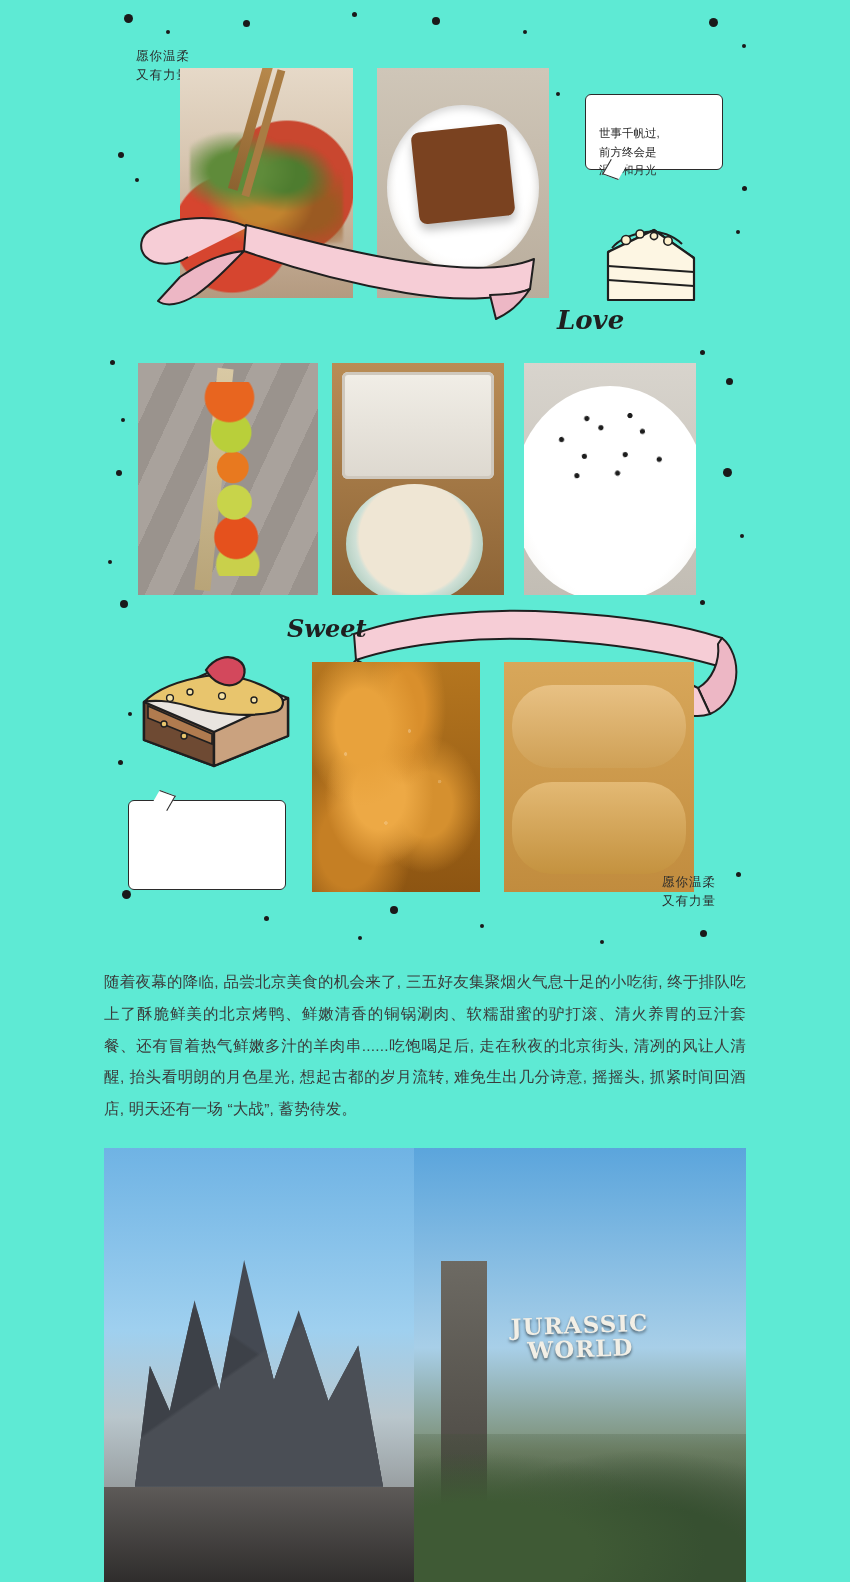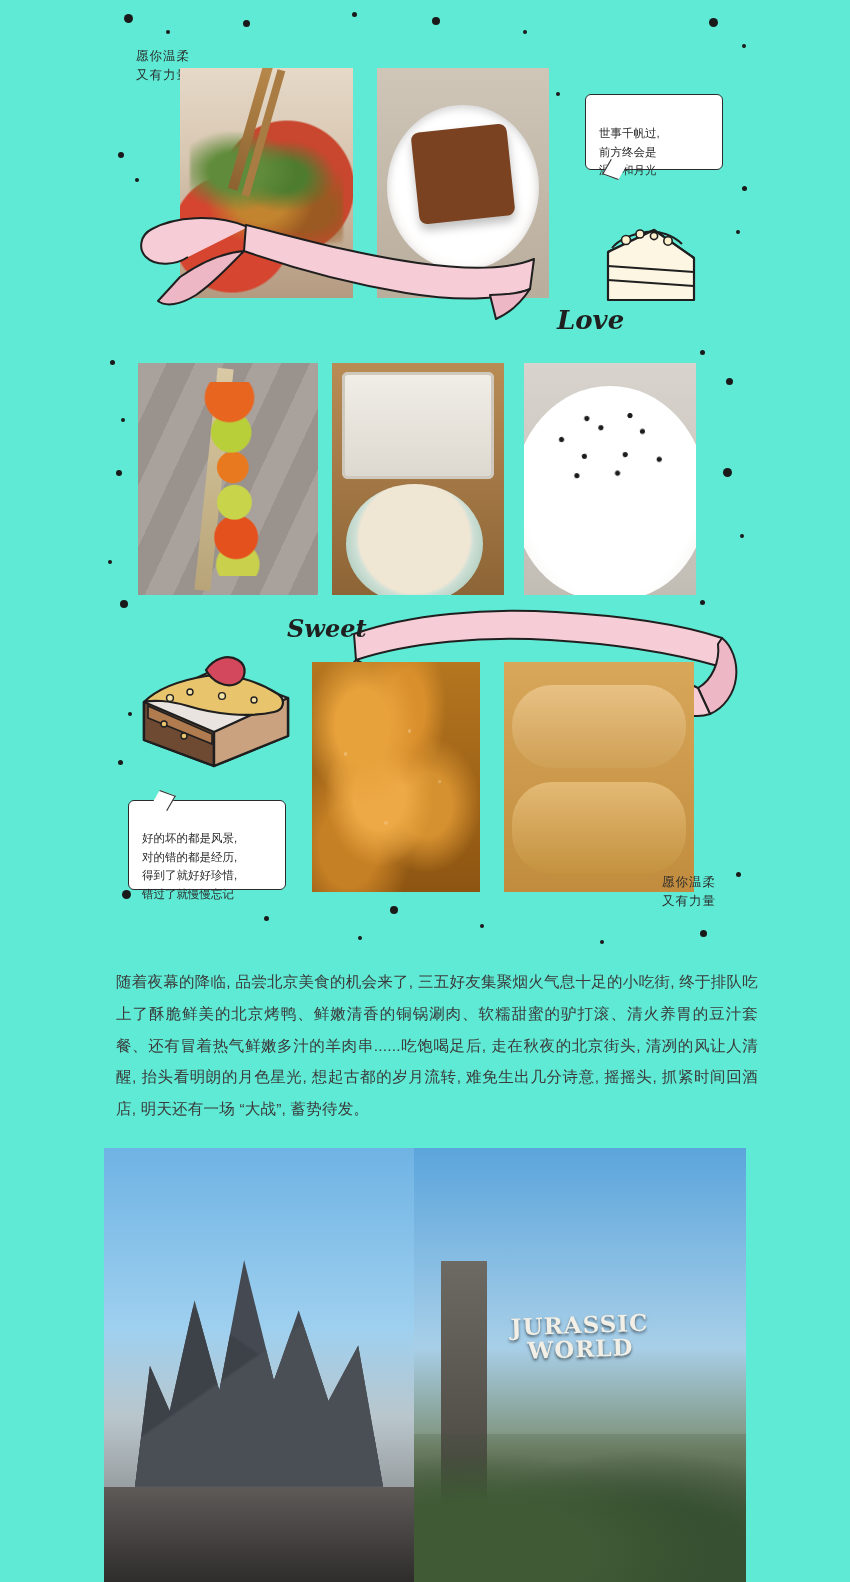--- a/index.html
+++ b/index.html
@@ -441,31 +441,27 @@
     <circle cx="104" cy="56" r="3.4" fill="#f5e2a6" stroke="#1f1f1f" stroke-width="1.4"></circle>
     <circle cx="136" cy="60" r="3" fill="#f5e2a6" stroke="#1f1f1f" stroke-width="1.4"></circle>
     <circle cx="46" cy="84" r="3" fill="#e8c56d" stroke="#1f1f1f" stroke-width="1.4"></circle>
     <circle cx="66" cy="96" r="3" fill="#e8c56d" stroke="#1f1f1f" stroke-width="1.4"></circle>
   </svg>
 
   <div class="photo ph-fried" style="left:312px;top:662px;width:168px;height:230px;"></div>
   <div class="photo ph-roll" style="left:504px;top:662px;width:190px;height:230px;"></div>
 
   <div class="bubble" style="left:128px;top:800px;width:158px;height:90px;padding:10px 13px;font-size:11.5px;">
-    <span>好的坏的都是风景,
-对的错的都是经历,
-得到了就好好珍惜,
-错过了就慢慢忘记</span>
     <span class="tail" style="left:26px;top:-9px;transform:rotate(200deg) skewX(-10deg);"></span>
   </div>
 
   <div class="hand" style="left:662px;top:872px;font-size:12.5px;letter-spacing:1px;">愿你温柔
 又有力量</div>
 
-  <div class="body-text" style="left:104px;top:966px;width:642px;margin-left:12px;">随着夜幕的降临, 品尝北京美食的机会来了, 三五好友集聚烟火气息十足的小吃街, 终于排队吃上了酥脆鲜美的北京烤鸭、鲜嫩清香的铜锅涮肉、软糯甜蜜的驴打滚、清火养胃的豆汁套餐、还有冒着热气鲜嫩多汁的羊肉串......吃饱喝足后, 走在秋夜的北京街头, 清冽的风让人清醒, 抬头看明朗的月色星光, 想起古都的岁月流转, 难免生出几分诗意, 摇摇头, 抓紧时间回酒店, 明天还有一场 “大战”, 蓄势待发。</div>
+  <div class="body-text" style="left:104px;top:966px;width:642px;">随着夜幕的降临, 品尝北京美食的机会来了, 三五好友集聚烟火气息十足的小吃街, 终于排队吃上了酥脆鲜美的北京烤鸭、鲜嫩清香的铜锅涮肉、软糯甜蜜的驴打滚、清火养胃的豆汁套餐、还有冒着热气鲜嫩多汁的羊肉串......吃饱喝足后, 走在秋夜的北京街头, 清冽的风让人清醒, 抬头看明朗的月色星光, 想起古都的岁月流转, 难免生出几分诗意, 摇摇头, 抓紧时间回酒店, 明天还有一场 “大战”, 蓄势待发。</div>
 
   <div class="photo ph-castle" style="left:104px;top:1148px;width:310px;height:434px;"></div>
   <div class="photo ph-jurassic" style="left:414px;top:1148px;width:332px;height:434px;">
     <div class="jw-text">
       <span>JURASSIC</span><br>
       <span>WORLD</span>
     </div>
     <div class="watermark" style="right:12px;bottom:14px;"></div>
   </div>
 

